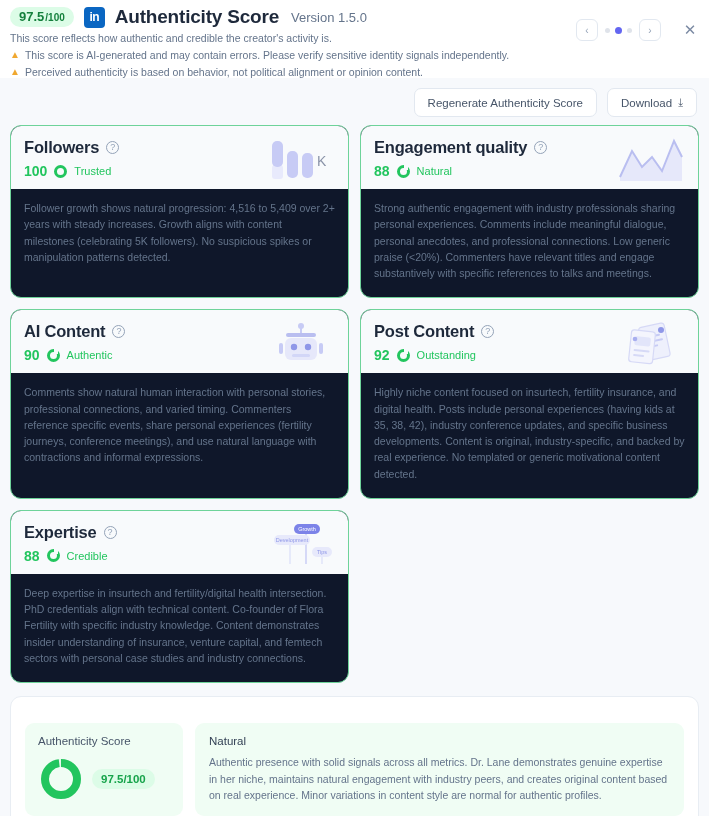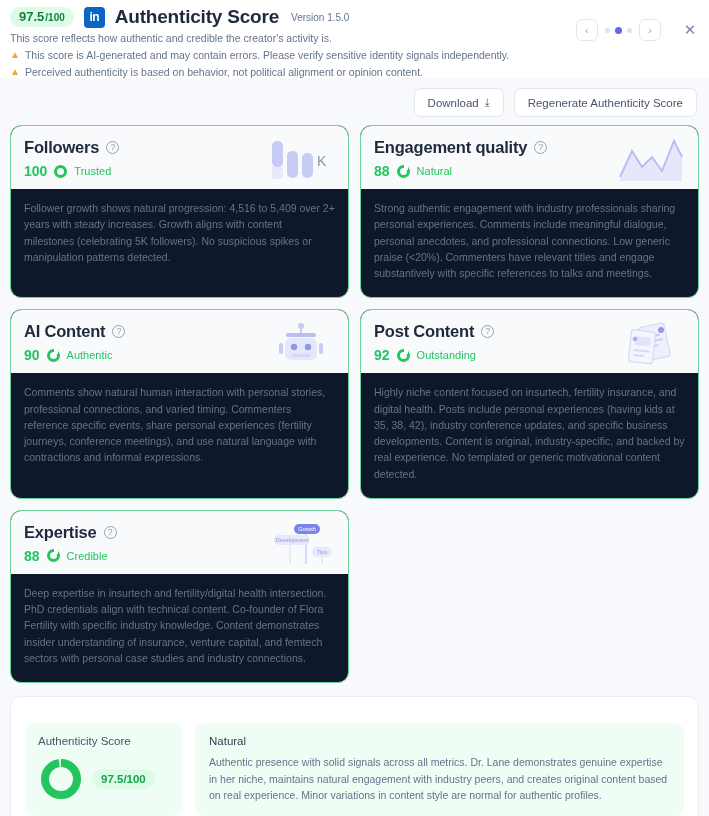--- a/index.html
+++ b/index.html
@@ -28,21 +28,21 @@
   .score-badge .den { font-size: 10px; font-weight: 700; }
   .li-icon {
     width: 21px; height: 21px; border-radius: 4px;
     background: #0a66c2; color: #fff;
     font-size: 12px; font-weight: 700; font-style: normal;
     display: inline-flex; align-items: center; justify-content: center;
     font-family: "Liberation Sans", sans-serif;
     letter-spacing: -0.5px;
   }
   .hdr-title { font-size: 19px; font-weight: 700; color: #1e293b; letter-spacing: -0.2px; }
-  .hdr-version { font-size: 10px; color: #64748b; font-weight: 400; margin-left: 2px; }
+  .hdr-version { font-size: 13px; color: #64748b; font-weight: 400; margin-left: 2px; }
   .hdr-sub { font-size: 10.5px; color: #64748b; margin-top: 4px; }
   .hdr-warn { font-size: 10.5px; color: #64748b; margin-top: 5px; display: flex; align-items: center; gap: 5px; }
   .warn-tri { color: #f0a830; font-size: 10px; line-height: 1; }
 
   
   .hdr-right {
     position: absolute; top: 19px; right: 8px;
     display: flex; align-items: center; gap: 8px;
   }
   .pager { display: flex; align-items: center; gap: 7px; }
@@ -175,25 +175,25 @@
         <span class="dot"></span>
       </div>
       <div class="pg-btn">›</div>
     </div>
     <div class="close-x">✕</div>
   </div>
 </div>
 
 <div class="actions">
   <button class="btn">
+    <span>Regenerate Authenticity Score</span>
+  </button>
+  <button class="btn">
     <span>Download</span>
     <span class="dl-ico">⤓</span>
-  </button>
-  <button class="btn">
-    <span>Regenerate Authenticity Score</span>
   </button>
 </div>
 
 <div class="grid">
 
   <div class="card">
     <div class="card-head">
       <div class="card-title">
         <span>Followers</span>
         <span class="q-ico">?</span>

